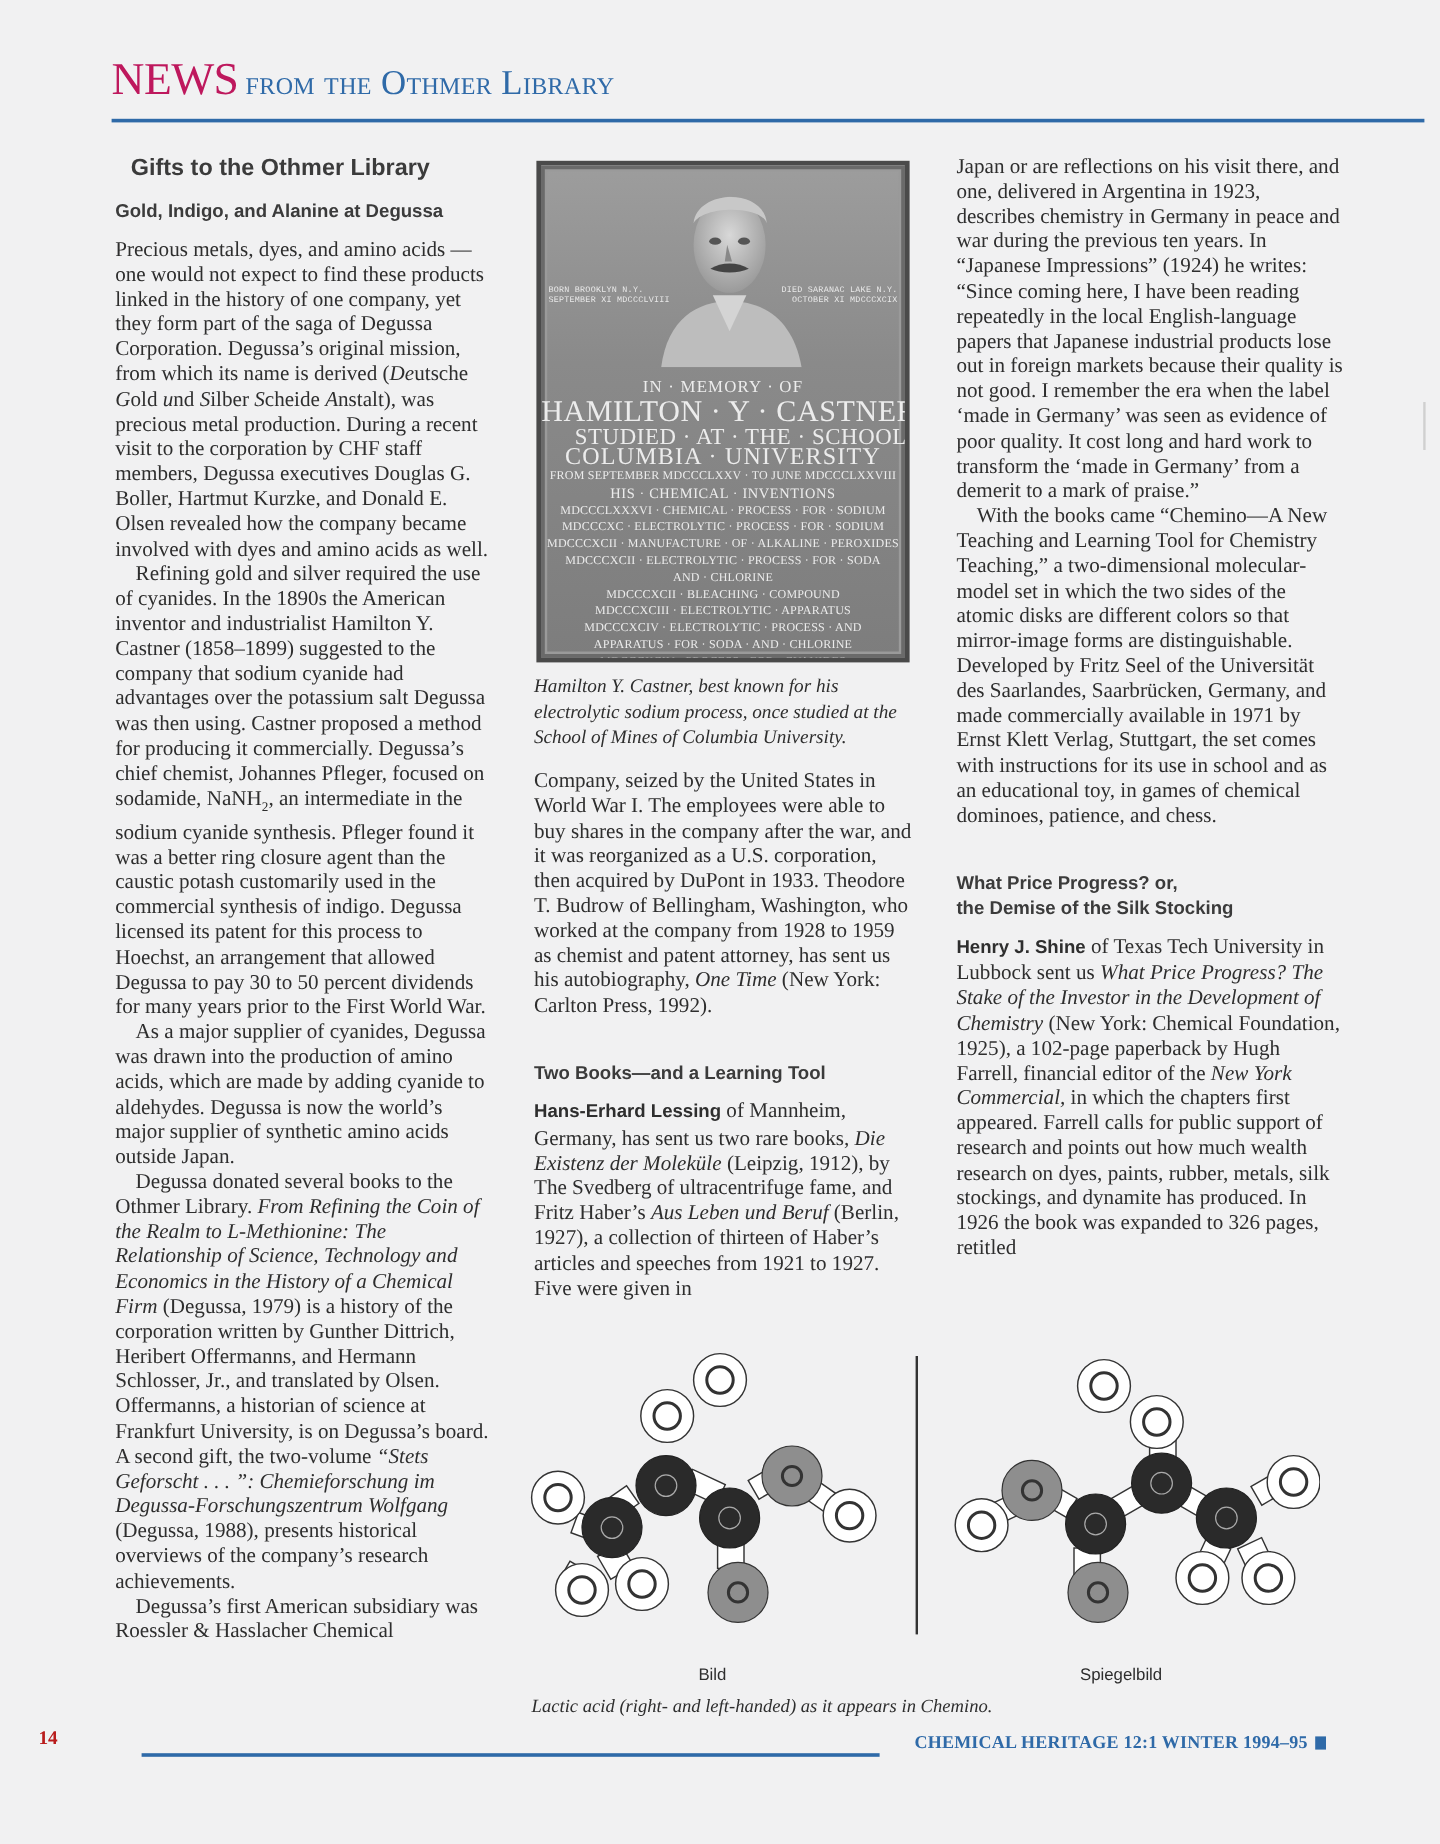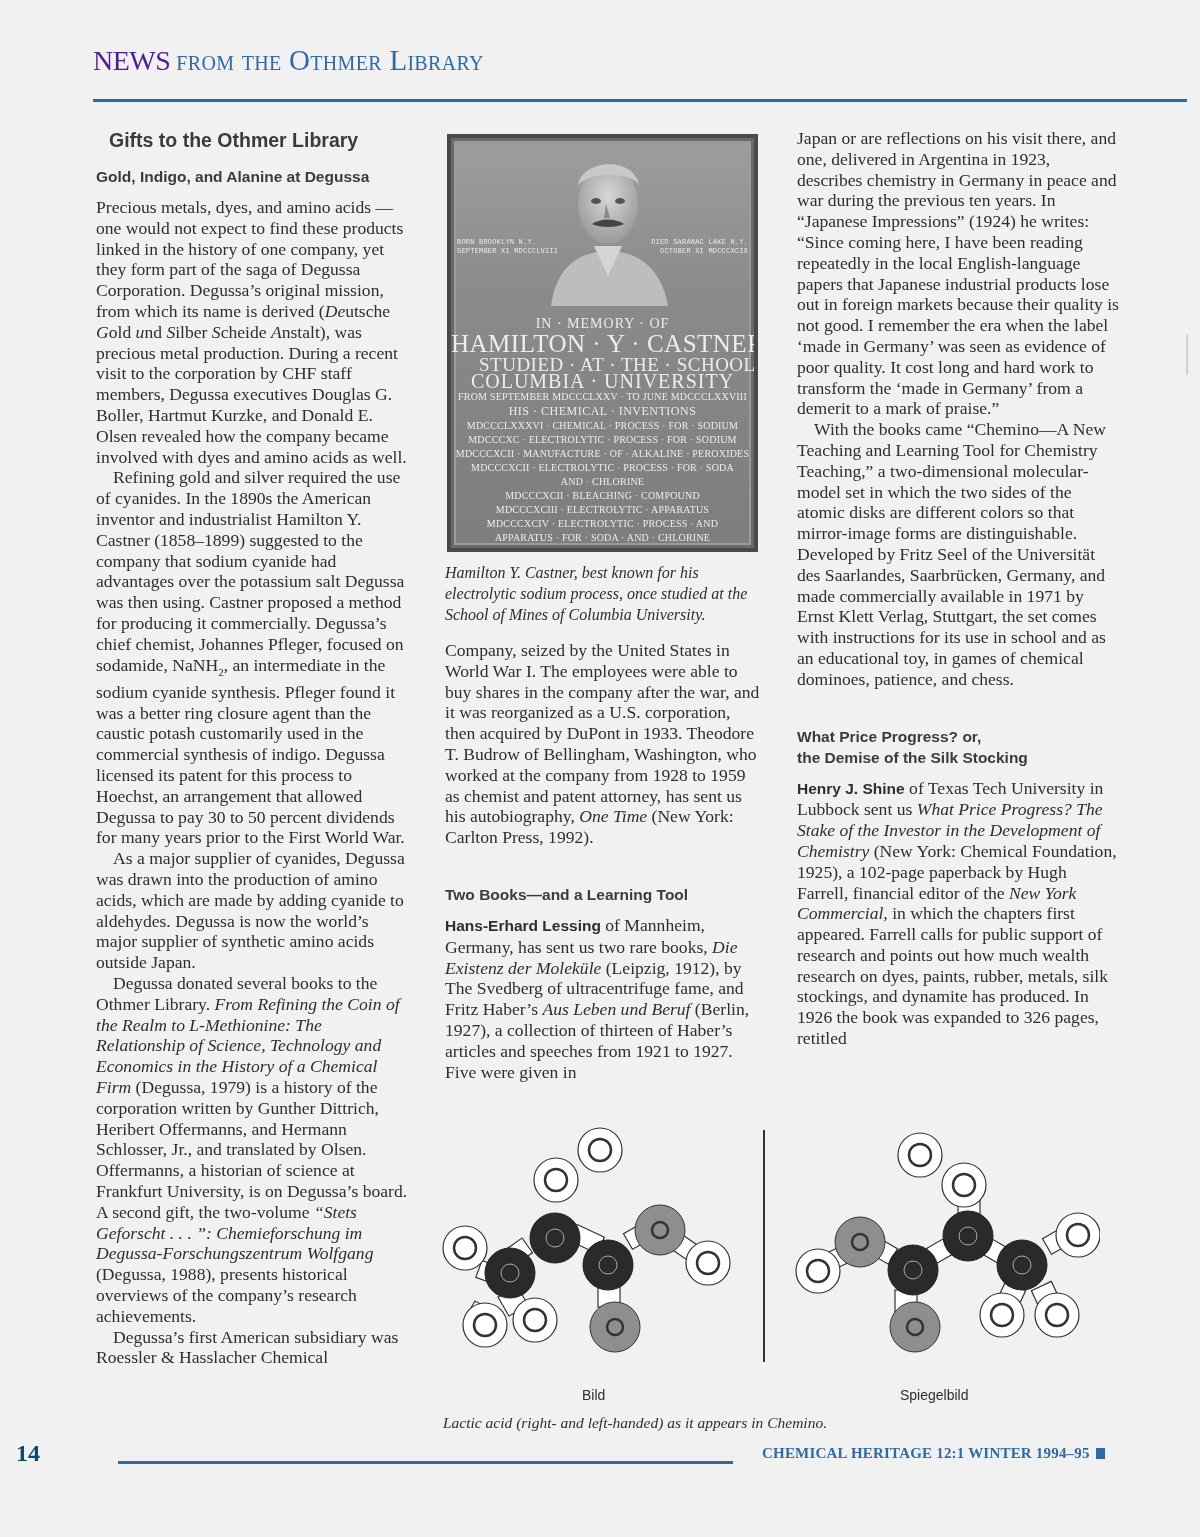--- a/index.html
+++ b/index.html
@@ -3,21 +3,21 @@
 <meta charset="utf-8">
 <style>
   html, body { margin: 0; padding: 0; }
   body {
     width: 1200px; height: 1537px; position: relative; overflow: hidden;
     background: #f1f1f2;
     font-family: "Liberation Serif", "DejaVu Serif", serif;
     color: #2e2e2e;
   }
   .masthead { position: absolute; left: 93px; top: 44px; white-space: nowrap; }
-  .masthead .news { font-size: 28px; color: #4c1d95; letter-spacing: -0.5px; }
+  .masthead .news { font-size: 38px; color: #be185d; letter-spacing: -0.5px; }
   .masthead .rest { font-size: 29px; color: #2f6aa8; font-variant: small-caps; margin-left: 6px; letter-spacing: 0.3px; }
   .top-rule { position: absolute; left: 93px; top: 99px; width: 1094px; height: 3px; background: #2f6aa8; }
 
   .col { position: absolute; font-size: 17.6px; line-height: 20.8px; }
   .col p { margin: 0; }
   .col .indent { text-indent: 17px; }
   .col em { font-style: italic; }
   #col1 { left: 96px; top: 128px; width: 316px; }
   #col2 { left: 445px; top: 640px; width: 318px; }
   #col3 { left: 797px; top: 128px; width: 322px; }
@@ -52,21 +52,21 @@
   .photo-caption { position: absolute; left: 445px; top: 562px; width: 320px; font-style: italic; font-size: 16px; line-height: 21px; }
 
   
   .figure { position: absolute; left: 430px; top: 1115px; width: 720px; height: 300px; }
   .figure svg { position: absolute; top: 0; }
   .fig-divider { position: absolute; left: 333px; top: 15px; width: 1.5px; height: 232px; background: #333; }
   .fig-label { position: absolute; font-family: "Liberation Sans", "DejaVu Sans", sans-serif; font-size: 14px; color: #2e2e2e; }
   .fig-caption { position: absolute; left: 443px; top: 1414px; font-style: italic; font-size: 15.5px; color: #2e2e2e; white-space: nowrap; }
 
   
-  .page-num { position: absolute; left: 16px; top: 1440px; font-family: "Liberation Serif", serif; font-weight: bold; font-size: 24px; color: #0c4a6e; }
+  .page-num { position: absolute; left: 32px; top: 1440px; font-family: "Liberation Serif", serif; font-weight: bold; font-size: 16px; color: #b91c1c; }
   .foot-rule { position: absolute; left: 118px; top: 1461px; width: 615px; height: 3px; background: #2f6aa8; }
   .foot-title { position: absolute; left: 762px; top: 1445px; font-family: "Liberation Serif", serif; font-weight: bold; font-size: 15px; color: #2f6aa8; white-space: nowrap; letter-spacing: 0.2px; }
   .foot-square { display: inline-block; width: 9px; height: 11px; background: #2f6aa8; margin-left: 6px; vertical-align: -1px; }
 
   .edge-mark { position: absolute; right: 12px; top: 335px; width: 2px; height: 40px; background: #d0d0d0; }
 </style>
 </head>
 <body>
 
 <div class="masthead">

